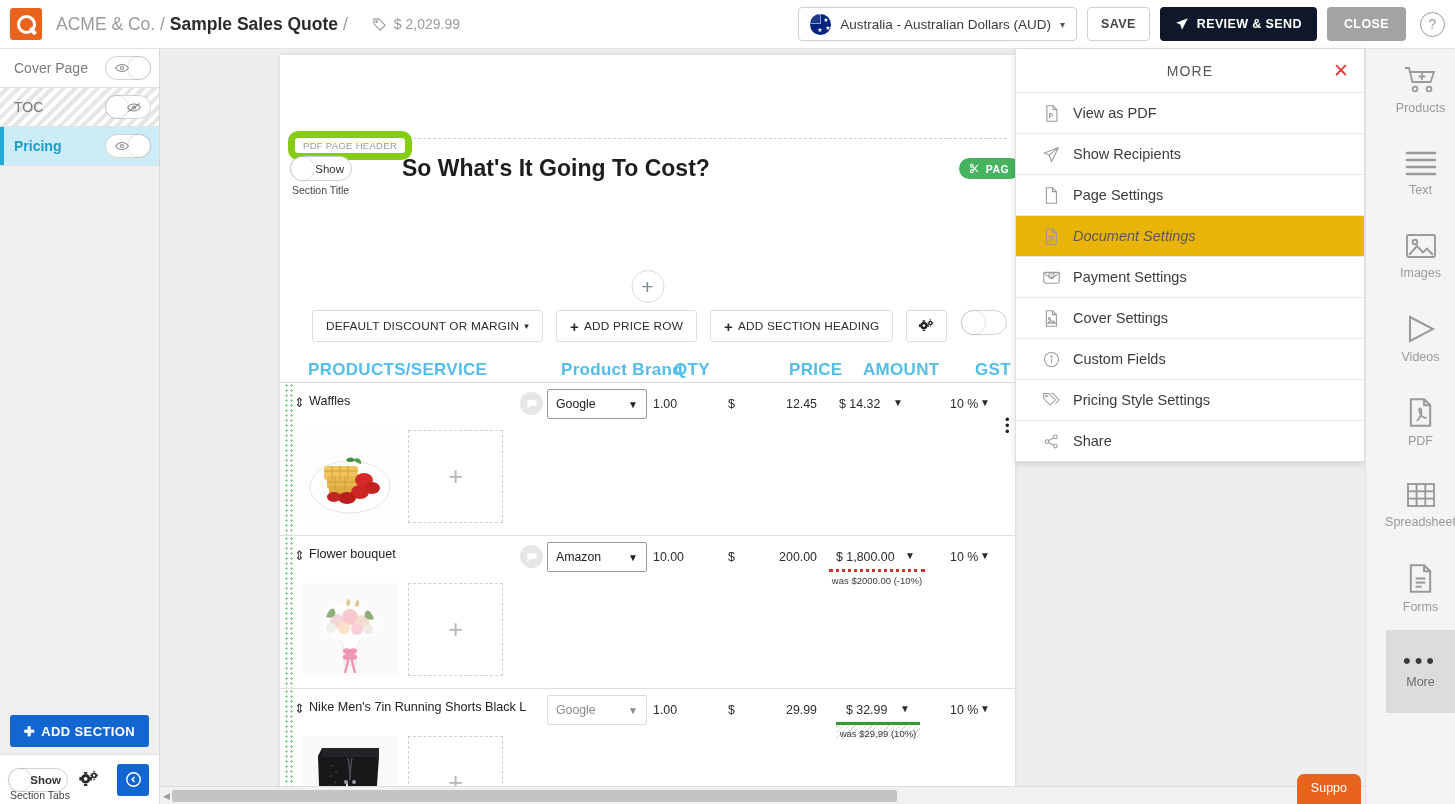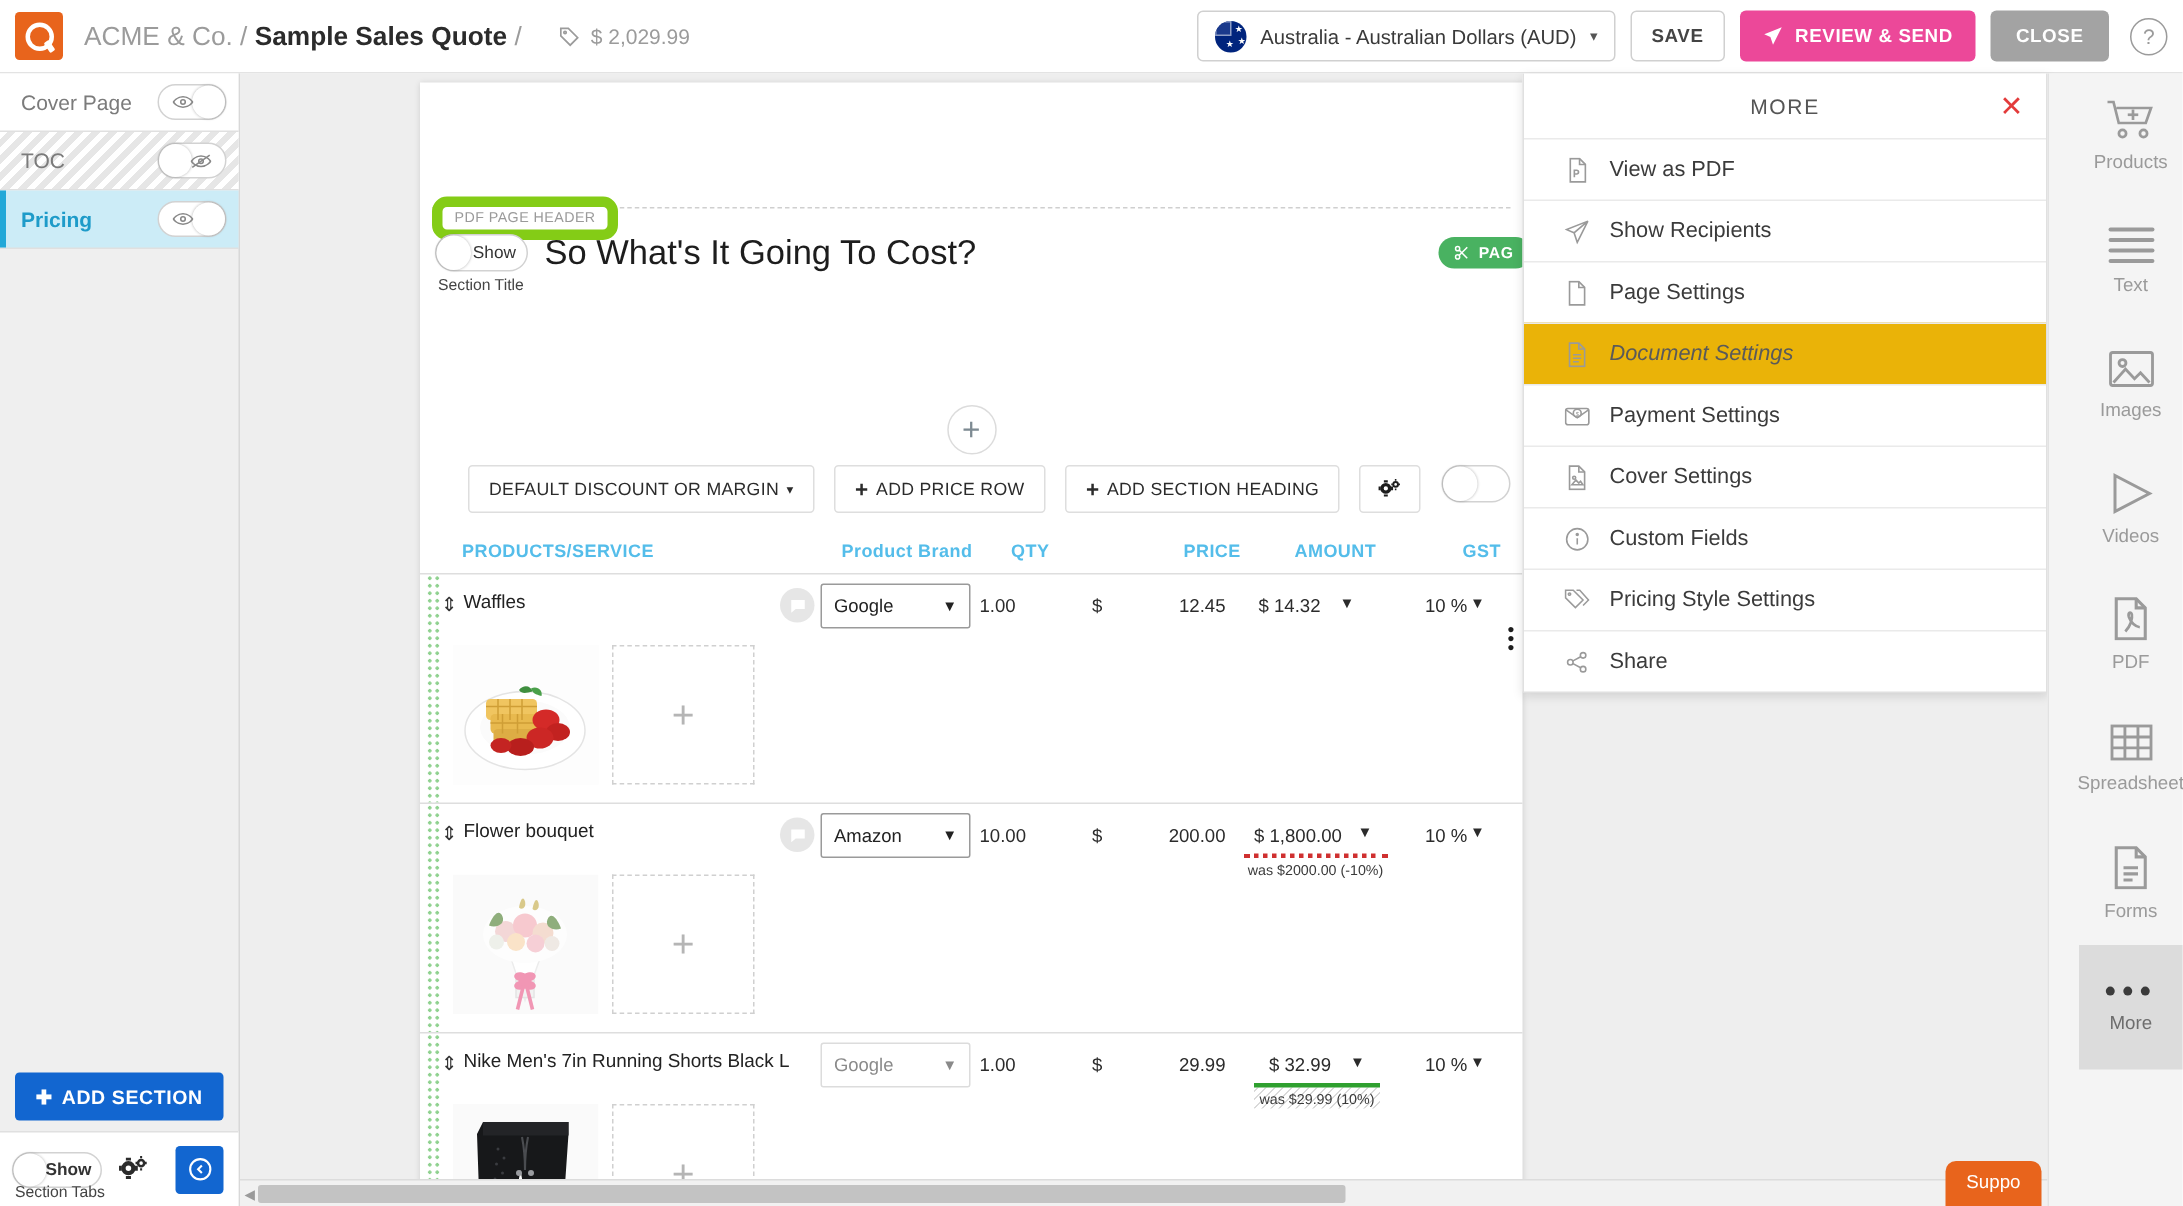--- a/index.html
+++ b/index.html
@@ -21,21 +21,21 @@
   #topright{ margin-left:auto; display:flex; align-items:center; gap:10px; padding-right:10px; }
   .currency{ display:flex; align-items:center; gap:9px; border:1px solid #d0d0d0;
     border-radius:4px; height:34px; padding:0 11px; font-size:13.5px; color:#3a3a3a; background:#fff;}
   .flag{ width:21px; height:21px; border-radius:50%; background:#00247d; position:relative; overflow:hidden; flex:0 0 auto;}
   .flag:before{ content:""; position:absolute; left:0; top:0; width:11px; height:10px; background:#1b3a8c;
     box-shadow: inset 0 0 0 1px rgba(255,255,255,.5);}
   .flag .star{ position:absolute; color:#fff; font-size:6px; line-height:6px;}
   .btn{ height:34px; border-radius:4px; display:flex; align-items:center; justify-content:center;
     font-size:12.5px; font-weight:700; letter-spacing:.4px; cursor:pointer; }
   #save{ background:#fff; border:1px solid #d0d0d0; color:#444; padding:0 13px; }
-  #review{ background:#ec4899; color:#fff; padding:0 15px; gap:8px; }
+  #review{ background:#0f172a; color:#fff; padding:0 15px; gap:8px; }
   #close{ background:#a3a3a3; color:#fff; padding:0 17px; }
   #help{ width:25px; height:25px; border-radius:50%; border:1.6px solid #9b9b9b;
     color:#9b9b9b; font-size:14px; display:flex; align-items:center; justify-content:center; margin-left:4px;}
 
   
   #sidebar{ position:absolute; left:0; top:49px; width:160px; bottom:0; background:#efefef;
     border-right:1px solid #d8d8d8; }
   .sec{ position:relative; height:39px; background:#fff; border-bottom:1px solid #e0e0e0;
     display:flex; align-items:center; padding-left:14px; cursor:pointer;}
   .sec.striped{ background-image:repeating-linear-gradient(-45deg,#fff 0 4px,#e6e6e6 4px 8px); }
@@ -69,41 +69,41 @@
   #page{ position:absolute; left:120px; top:6px; width:735px; height:740px; background:#fff;
     box-shadow:0 0 4px rgba(0,0,0,.13);}
   .pdfhdr-line{ position:absolute; left:8px; right:8px; top:83px; border-top:1px dashed #cfcfcf;}
   .pdfhdr-pill{ position:absolute; left:8px; top:76px; background:#fff; border:7px solid #84cc16;
     border-radius:10px; padding:2px 8px; font-size:9.5px; color:#9a9a9a; letter-spacing:.3px;}
   .sectitle-row{ position:absolute; left:10px; top:100px; display:flex; align-items:center; gap:11px;}
   .showpill2{ width:62px; height:25px; border-radius:13px; border:1px solid #d2d2d2; background:#fff;
     display:flex; align-items:center; position:relative;}
   .showpill2 .k{ width:23px; height:23px; border-radius:50%; background:#fff; box-shadow:0 0 2px rgba(0,0,0,.3);}
   .showpill2 .t{ position:absolute; right:7px; font-size:11.5px; color:#333;}
-  .sectitle{ font-size:23px; color:#1d1d1d; font-weight:400; }
+  .sectitle{ font-size:23px; color:#1d1d1d; font-weight:700;margin-left:39px; }
   .sectitle-cap{ position:absolute; left:12px; top:129px; font-size:10.5px; color:#444;}
   .pagebreak{ position:absolute; right:-6px; top:103px; background:#49b261; color:#fff;
     height:21px; border-radius:11px; padding:0 12px 0 10px; display:flex; align-items:center;
     gap:6px; font-size:10.5px; font-weight:700; letter-spacing:.4px; }
   .plusround{ position:absolute; left:50%; transform:translateX(-50%); top:215px; width:33px; height:33px;
     border-radius:50%; border:1px solid #dcdcdc; background:#fff; color:#7d8a92;
     display:flex; align-items:center; justify-content:center; font-size:21px; }
   .toolrow{ position:absolute; left:32px; top:255px; display:flex; gap:13px; align-items:flex-start;}
   .tbtn{ height:32px; border:1px solid #dedede; background:#fff; border-radius:3px;
     display:flex; align-items:center; gap:5px; padding:0 13px; font-size:11.8px; color:#2b2b2b;
     letter-spacing:.2px; cursor:pointer;}
   .tbtn .pl{ font-size:15px; font-weight:700; }
   .tbtn.sq{ padding:0 11px; font-size:15px; }
   .rowtoggle{ position:absolute; right:8px; top:255px; width:46px; height:25px; border-radius:13px;
     border:1px solid #d2d2d2; background:#fff; display:flex; align-items:center; }
   .rowtoggle .k{ width:23px; height:23px; border-radius:50%; background:#fff; box-shadow:0 0 2px rgba(0,0,0,.3);}
 
   
   .thead{ position:absolute; left:0; right:0; top:305px; height:22px; }
-  .thead span{ position:absolute; font-size:12px; font-weight:700; color:#54bdea; letter-spacing:.3px;}
+  .thead span{ position:absolute; font-size:17px; font-weight:700; color:#54bdea; letter-spacing:.3px;}
   .prow{ position:absolute; left:0; right:0; border-top:1px solid #dedede; }
   .dots-left{ position:absolute; left:4px; top:0; bottom:0; width:10px;
     background-image:radial-gradient(#8fd18f 1px, transparent 1.2px); background-size:5px 5px;}
   .dragv{ position:absolute; left:14px; top:12px; font-size:13px; color:#333; }
   .pname{ position:absolute; left:29px; top:11px; font-size:12.6px; color:#222; white-space:nowrap;}
   .bubble{ position:absolute; width:23px; height:23px; border-radius:50%; background:#e6e6e6;
     display:flex; align-items:center; justify-content:center; color:#fff; font-size:11px;}
   .selbrand{ position:absolute; height:30px; border:1px solid #9a9a9a; background:#fff;
     border-radius:2px; width:100px; display:flex; align-items:center; padding:0 8px; font-size:12.3px; color:#222;}
   .selbrand.muted{ border-color:#dcdcdc; color:#8a8a8a; }

